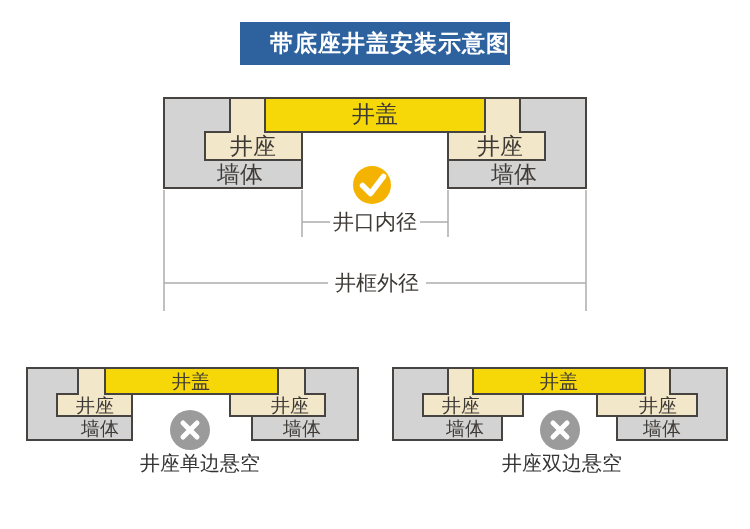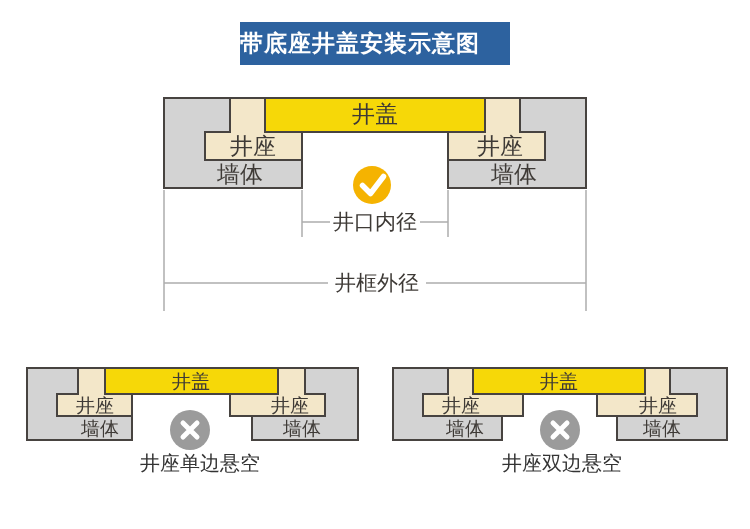--- a/index.html
+++ b/index.html
@@ -1,19 +1,19 @@
 <!DOCTYPE html>
 <html style="--header-bg: #2d629f; --header-text: #ffffff; --cover-yellow: #f6d808; --seat-cream: #f3e7c9; --wall-gray: #d3d3d3; --outline: #474340; --check-amber: #f5b301; --cross-gray: #9b9b9b; --icon-glyph: #ffffff; --dim-line: #adadad; --label-text: #3e3a36;"><head>
 <meta charset="utf-8">
 <style>
   html,body{margin:0;padding:0;background:#fff;}
   #page{position:relative;width:750px;height:529px;background:#fff;overflow:hidden;
         font-family:"Liberation Sans", sans-serif;}
   .banner{position:absolute;left:240px;top:22px;width:270px;height:43px;
-          background:var(--header-bg,#2d629f);display:flex;align-items:center;justify-content:flex-start;}
+          background:var(--header-bg,#2d629f);display:flex;align-items:center;justify-content:flex-end;}
   .banner span{color:var(--header-text,#fff);font-size:23px;font-weight:600;letter-spacing:1px;}
   svg{position:absolute;left:0;top:0;}
   .wall{fill:var(--wall-gray,#d3d3d3);stroke:var(--outline,#474340);stroke-width:2;}
   .seat{fill:var(--seat-cream,#f3e7c9);stroke:var(--outline,#474340);stroke-width:2;}
   .cover{fill:var(--cover-yellow,#f6d808);stroke:var(--outline,#474340);stroke-width:2;}
   .lbl{fill:var(--label-text,#3e3a36);font-family:"Liberation Sans",sans-serif;
        font-size:23px;text-anchor:middle;}
   .lbl-sm{fill:var(--label-text,#3e3a36);font-family:"Liberation Sans",sans-serif;
        font-size:19px;text-anchor:middle;}
   .dim-t{fill:var(--label-text,#3e3a36);font-family:"Liberation Sans",sans-serif;

